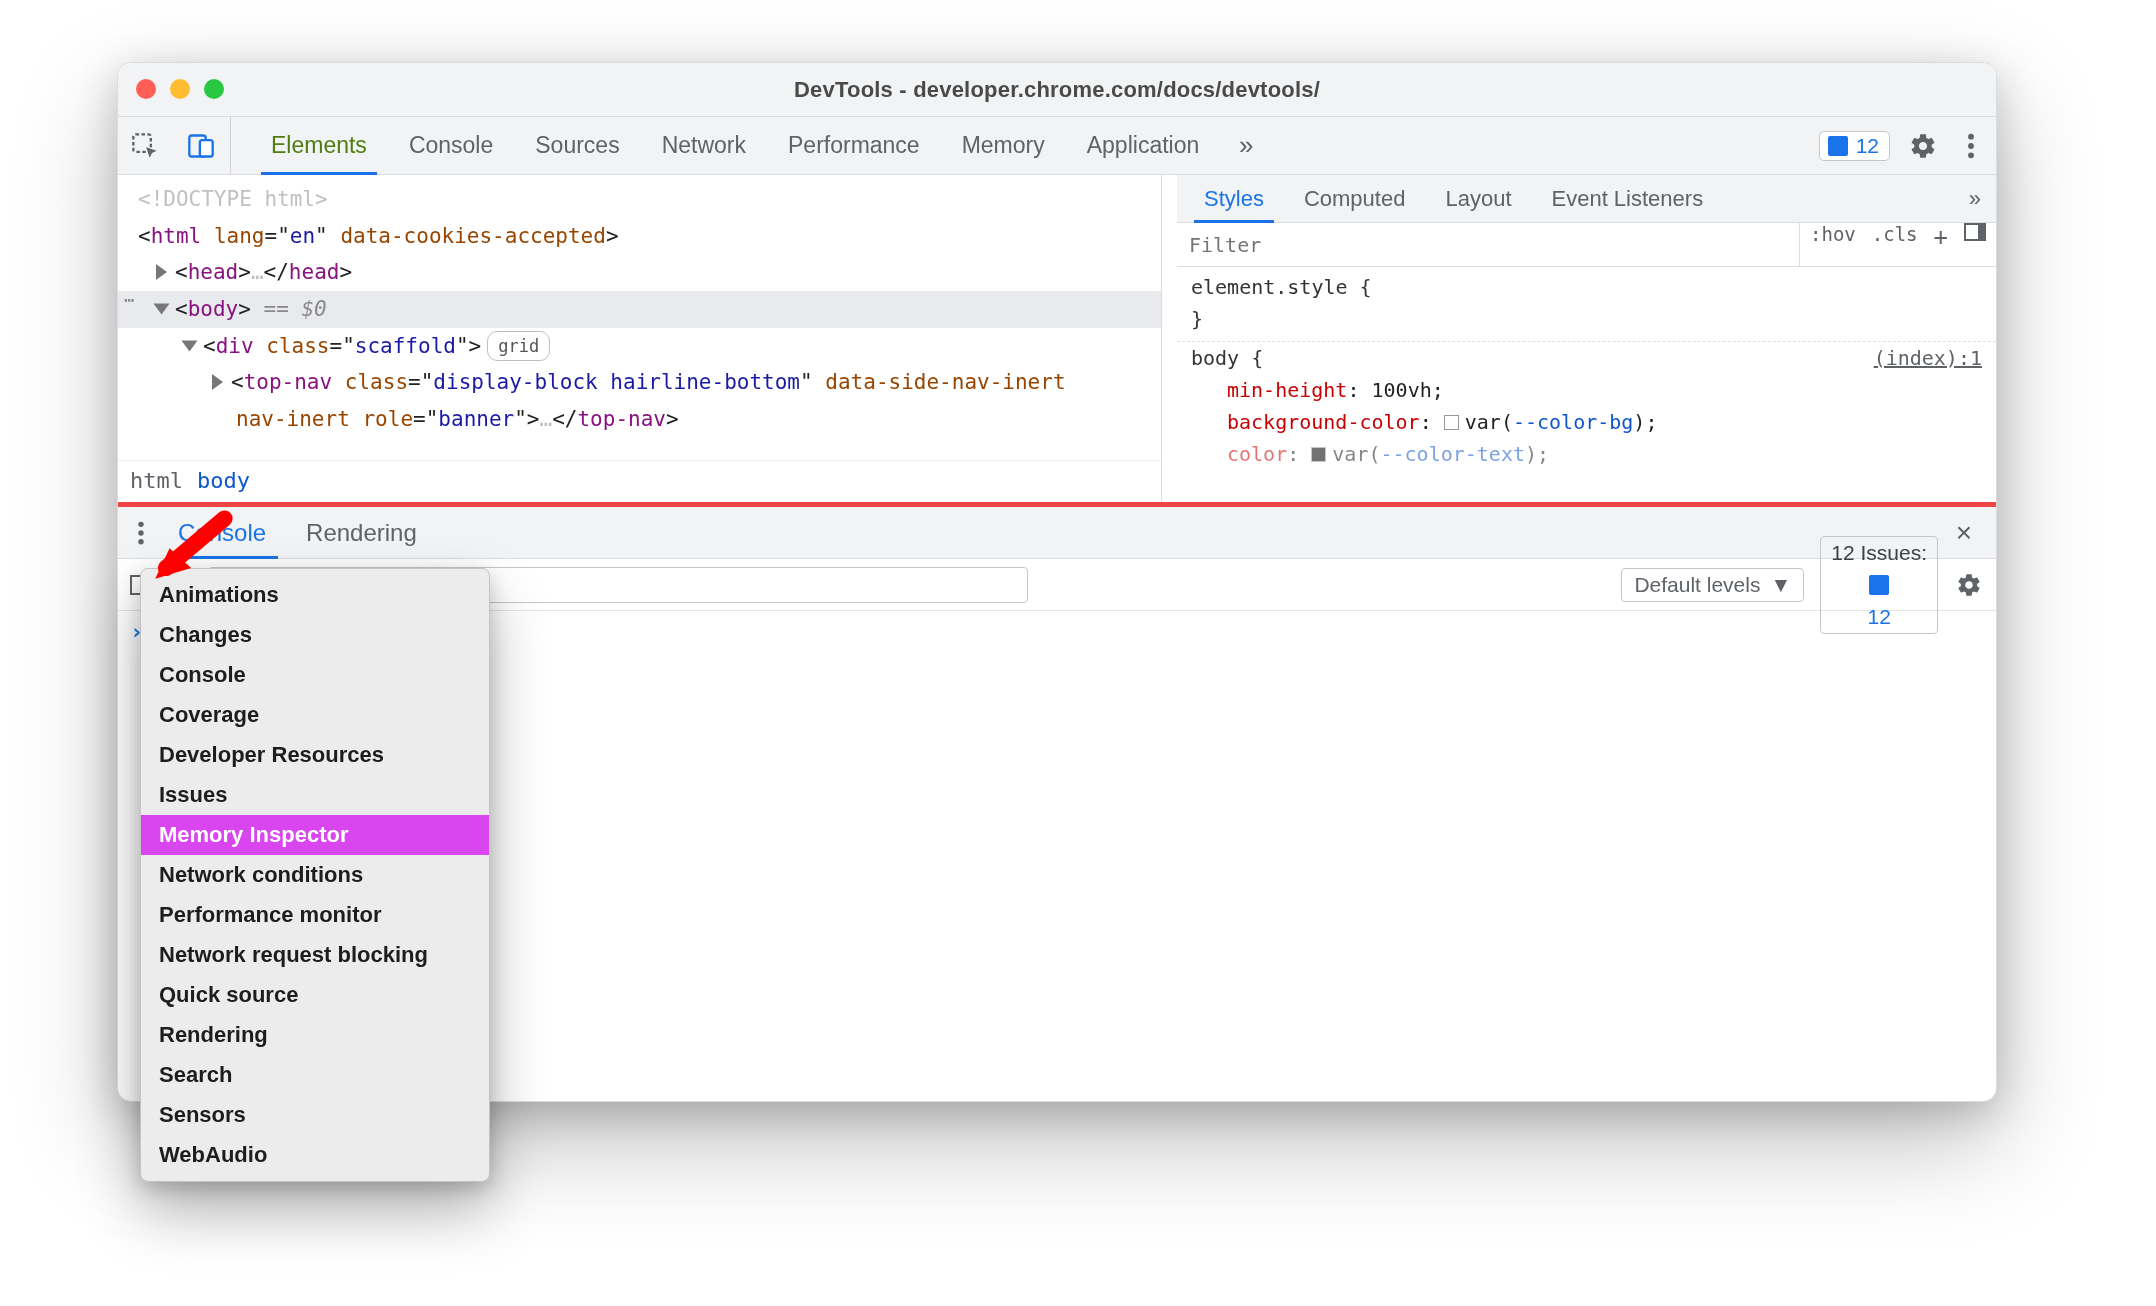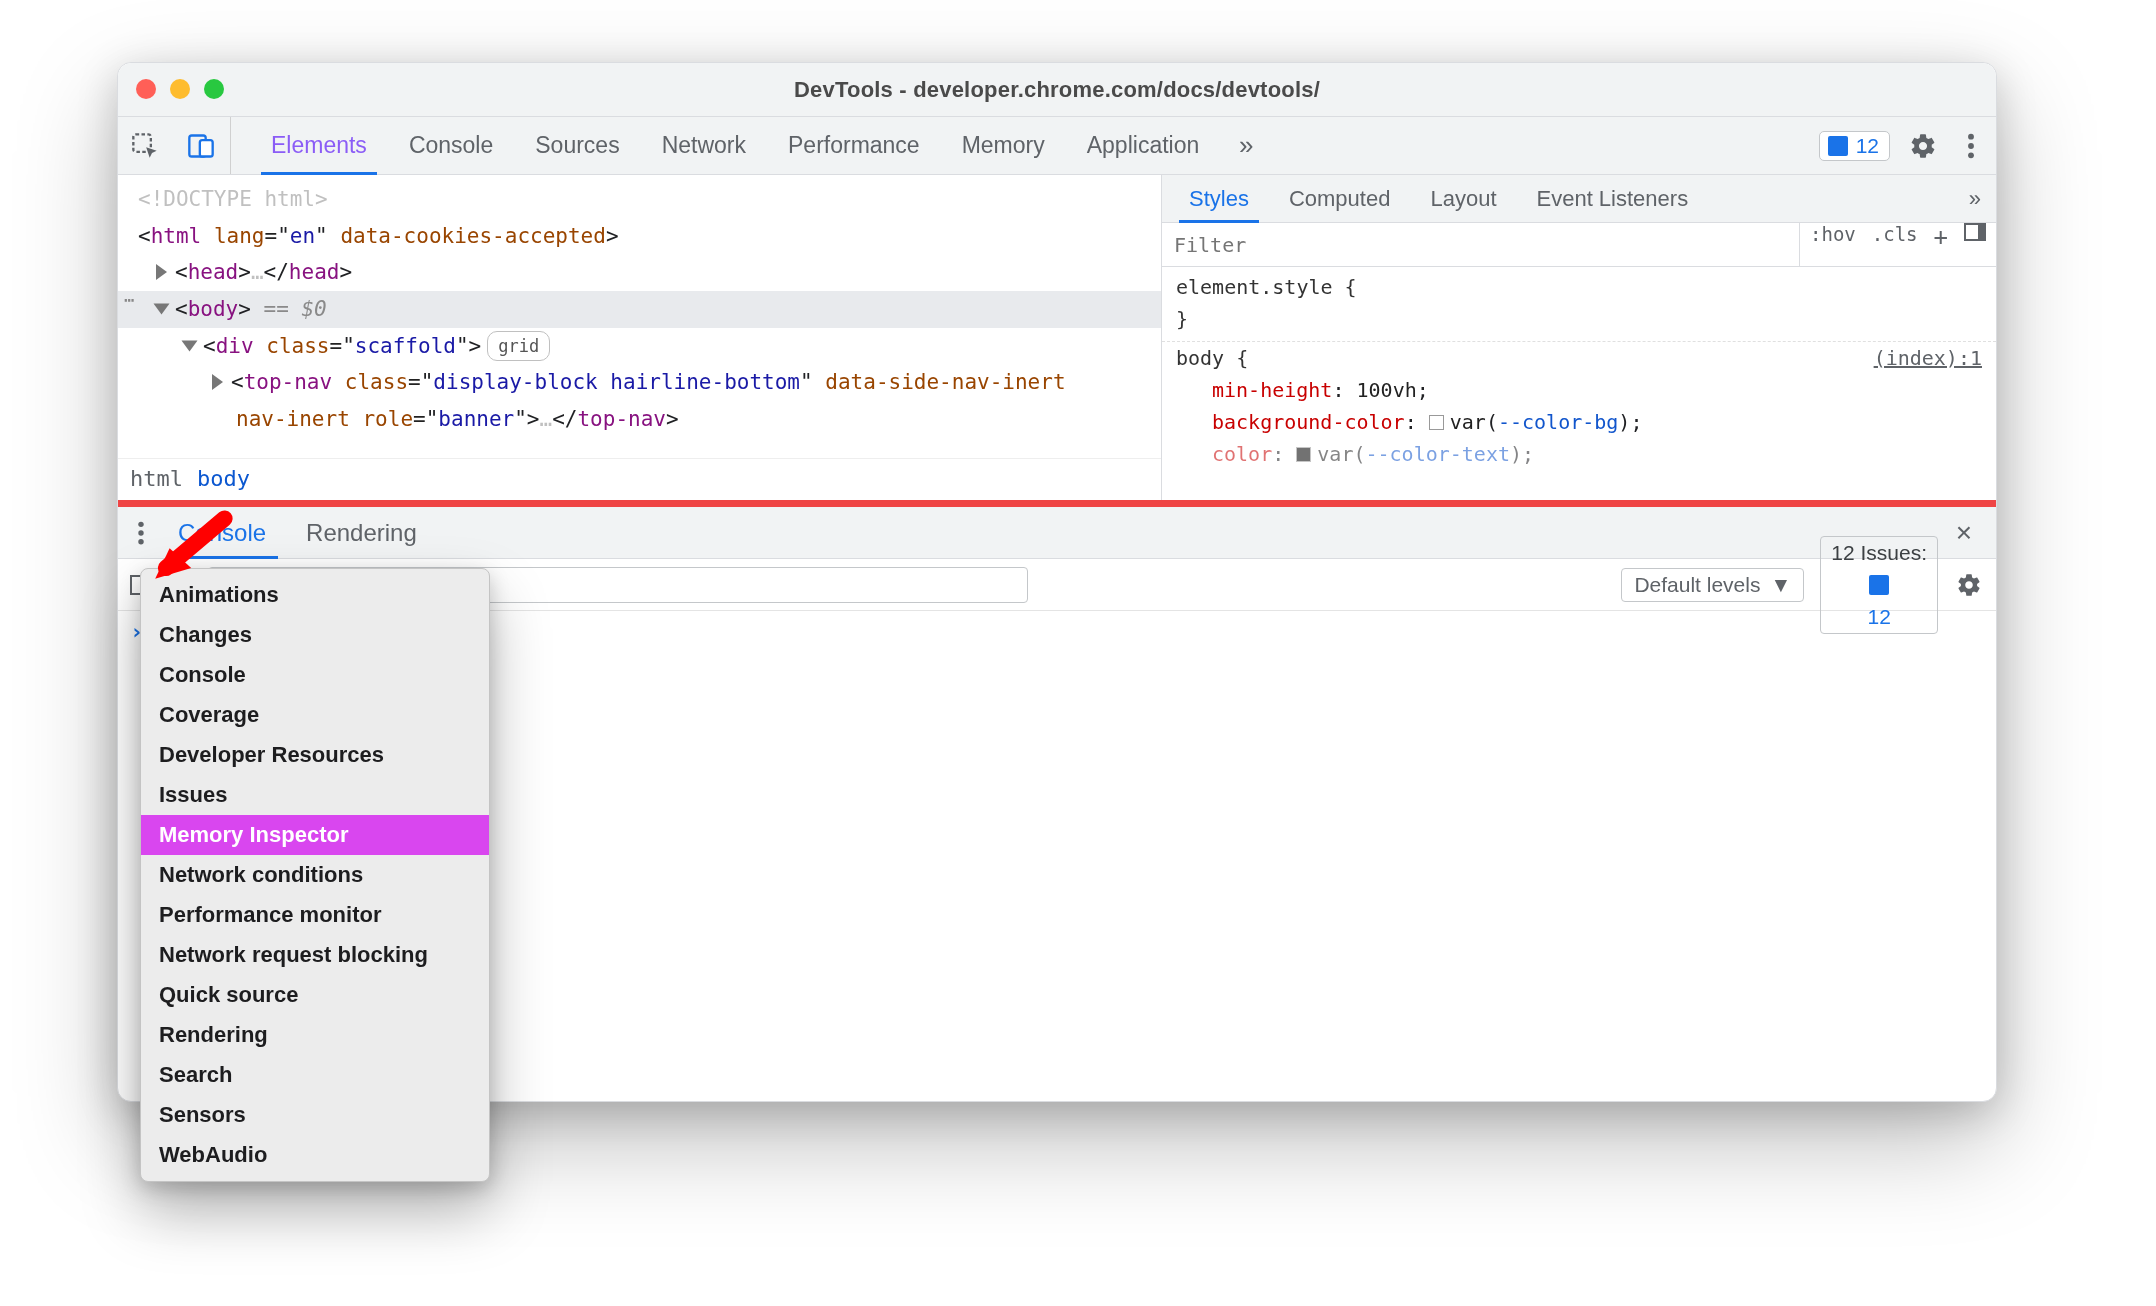--- a/index.html
+++ b/index.html
@@ -42,29 +42,29 @@
     background: #f1f3f4;
     display: flex; align-items: center;
     padding: 0 10px;
     border-bottom: 1px solid #dadce0;
     gap: 8px;
   }
   .tb-left { display:flex; align-items:center; gap:22px; padding-right:12px; border-right:1px solid #d0d0d0; height:100%;}
   .icon-btn { width:34px; height:34px; display:flex; align-items:center; justify-content:center; color:#5f6368; }
   .tabs { display:flex; align-items:center; height:100%; gap: 2px; margin-left:12px;}
   .tab { padding: 0 20px; height:100%; display:flex; align-items:center; color:#5f6368; font-size:23px; white-space:nowrap; position:relative; }
-  .tab.active { color:#8b5cf6; }
+  .tab.active { color:#4d7c0f; }
   .tab.active::after { content:""; position:absolute; left:10px; right:10px; bottom:-1px; height:3px; background:#1a73e8; }
   .tb-right { margin-left:auto; display:flex; align-items:center; gap:18px; }
   .pill { display:flex; align-items:center; gap:8px; border:1px solid #c4c7ca; border-radius:5px; padding:2px 10px 2px 8px; color:#1a73e8; font-size:21px; background:#fff;}
   .pill .msg-icon{ width:20px;height:20px; background:#1a73e8; position:relative; border-radius:2px;}
   .pill .msg-icon::after{content:"";position:absolute;left:4px;bottom:-5px;border:5px solid transparent;border-top-color:#1a73e8;border-right:none;}
   .gear,.kebab,.chevmore { color:#5f6368; display:flex; align-items:center; justify-content:center; width:30px; height:30px; }
   
-  .split { display:flex; height: 332px; border-bottom:7px solid #ef4444;}
+  .split { display:flex; height: 332px; border-bottom:5px solid #ef4444;gap:15px;}
   .dom { flex: 0 0 1044px; border-right:1px solid #dadce0; position:relative; overflow:hidden; font-family: Menlo, Consolas, monospace; font-size:21px; line-height:1.65;}
   .dom-inner{ padding:6px 0 0 0;}
   .dom-line{ padding:1px 10px 1px 20px; white-space:nowrap;}
   .dom-line.selected{ background:#e8eaed;}
   .t{color:#881280;} .a{color:#994500;} .v{color:#1a1aa6;} .g{color:#c0c0c0;} .eq{color:#222;}
   .tri{ display:inline-block; width:0;height:0; border-top:8px solid transparent; border-bottom:8px solid transparent; border-left:11px solid #777; margin-right:8px; vertical-align:-1px;}
   .tri.down{ transform: rotate(90deg);}
   .dollar{ color:#8a8a8a; font-style:italic;}
   .gridchip{ display:inline-block; background:#fff; border:1px solid #c0c0c0; border-radius:10px; font-size:17px; padding:0 10px; color:#555; margin-left:6px; vertical-align:1px;}
   .ell-gutter{position:absolute;left:0;top:110px;color:#888;font-size:18px;padding-left:6px;}

